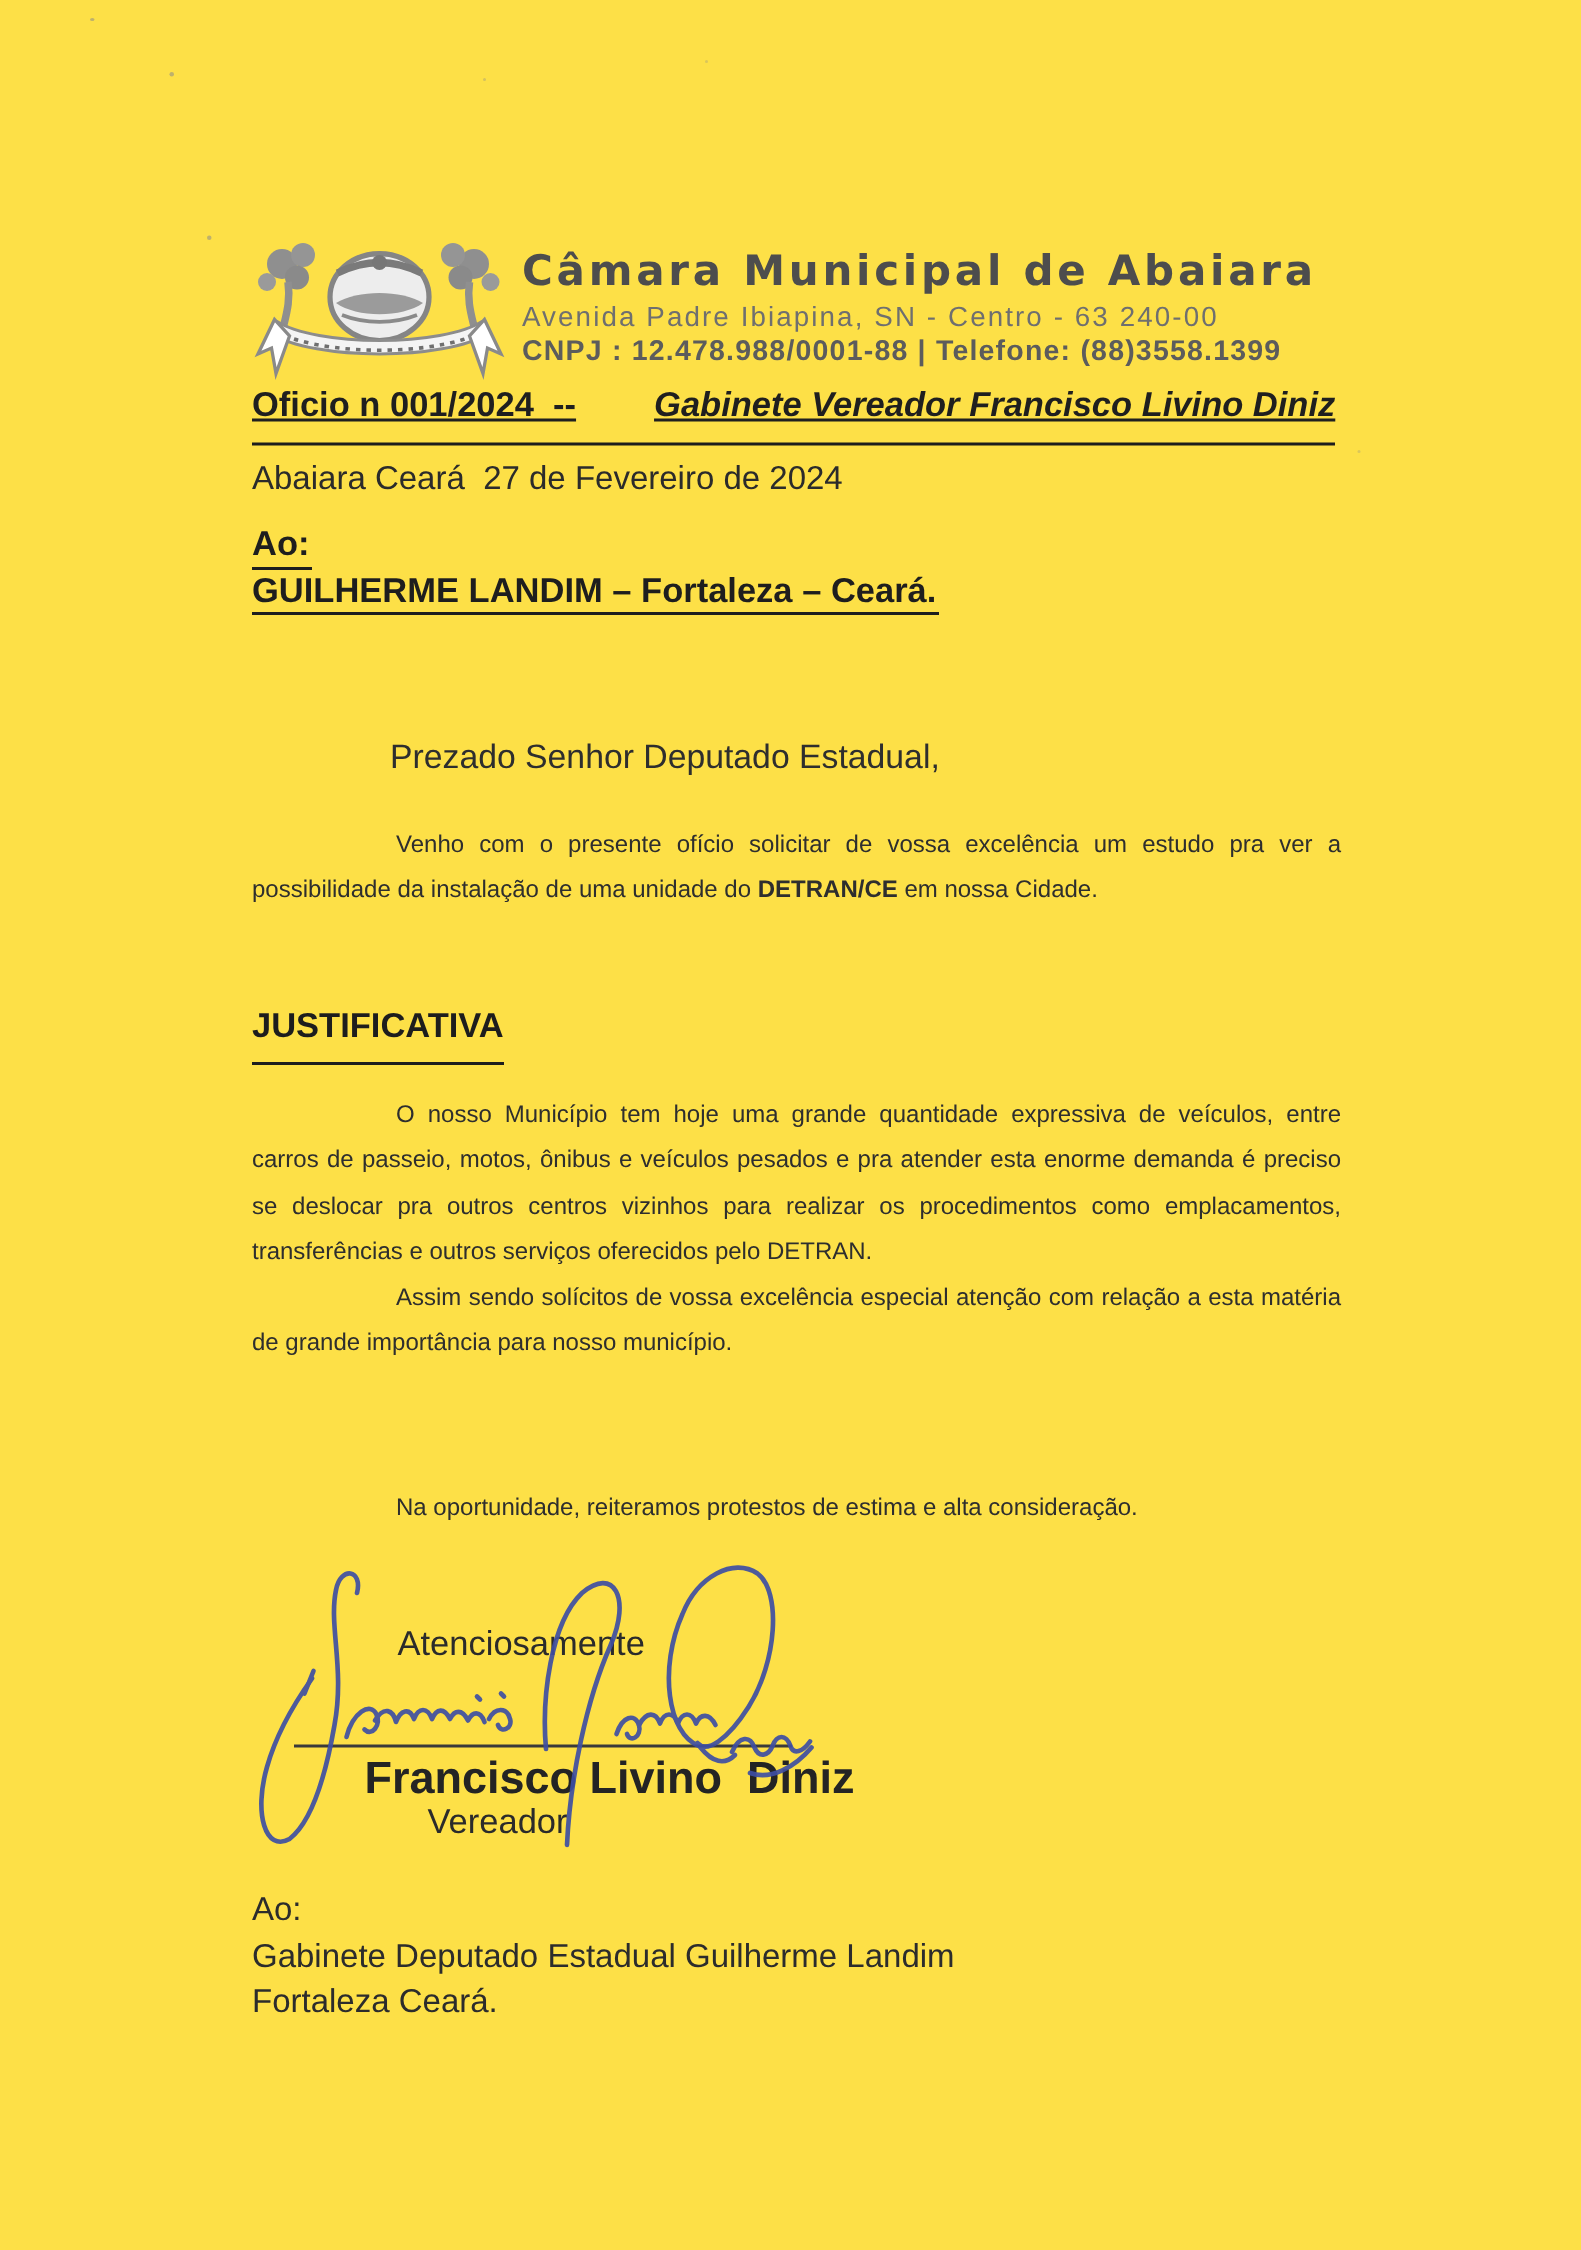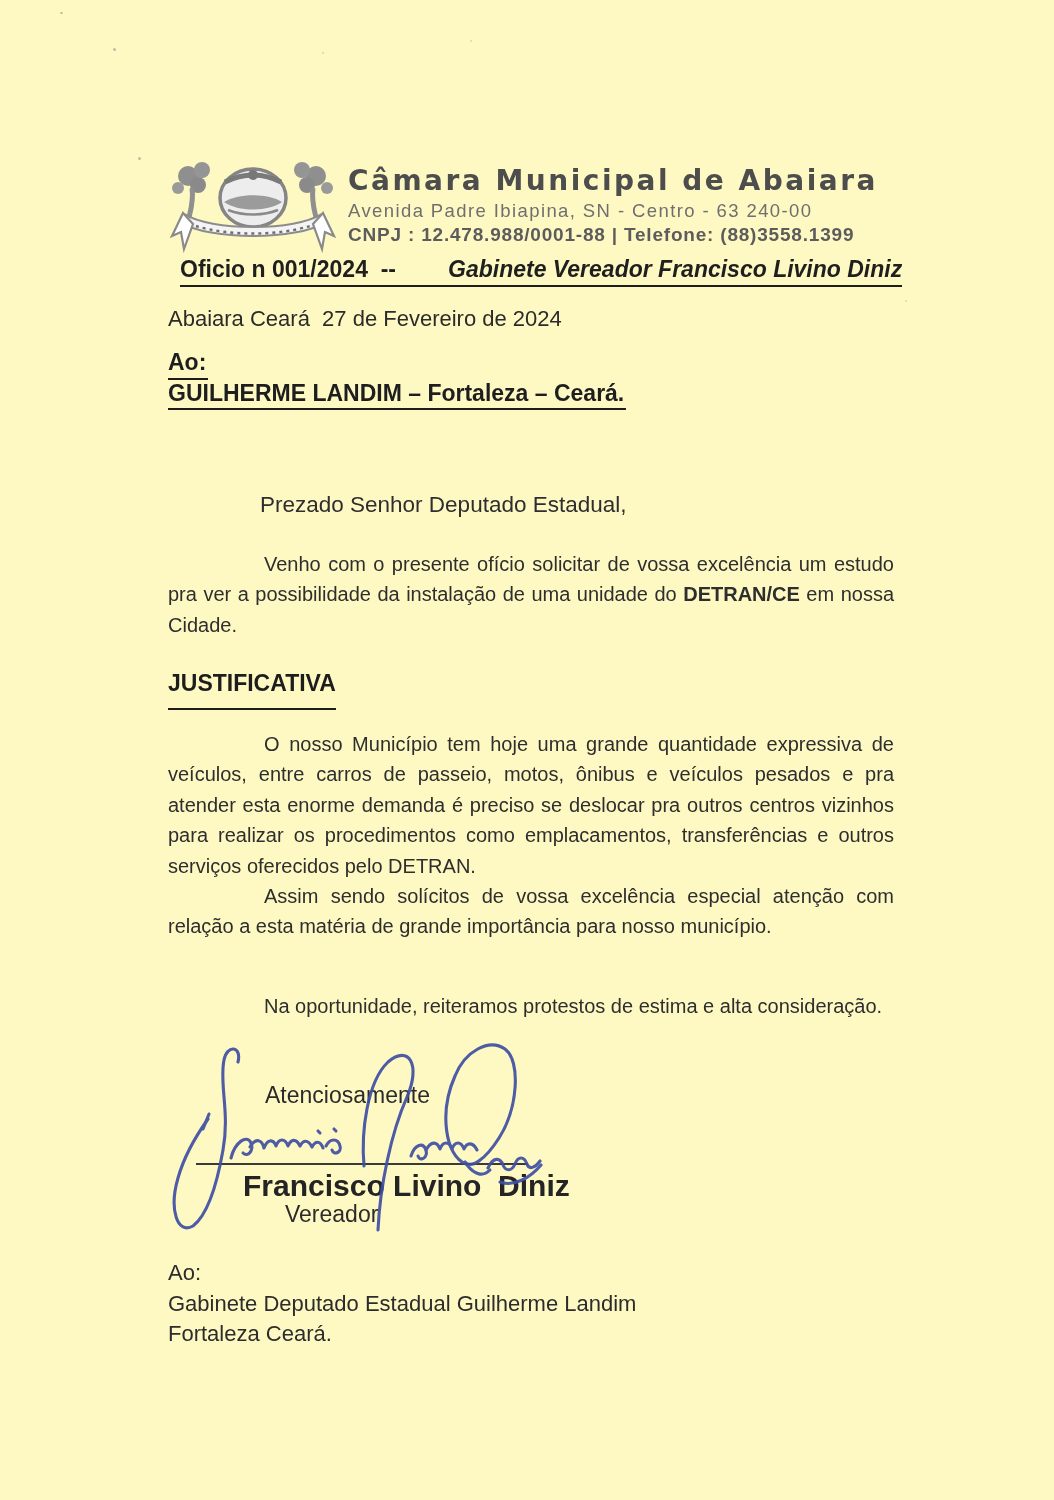--- a/index.html
+++ b/index.html
@@ -1,20 +1,20 @@
 <!DOCTYPE html>
 <html><head>
 <meta charset="utf-8">
 <style>
   html,body { margin:0; padding:0; background:#e8e8e8; }
   .page {
     position:relative;
     width:1054px; height:1500px;
     margin:0 auto;
-    background:#fef9c3;
+    background:#fde047;
     font-family:"Liberation Sans","DejaVu Sans",sans-serif;
     color:#2e2e2e;
     overflow:hidden;
   }
   
   .speck { position:absolute; background:#8a8a8a; border-radius:50%; opacity:.55; }
 
   
   .header { position:absolute; left:168px; top:160px; display:flex; align-items:flex-start; }
   .logo { width:170px; height:95px; flex:0 0 auto; }
@@ -28,37 +28,37 @@
     margin-top:3px;
     font-size:18.5px; letter-spacing:1.4px; color:#6f6f6f; white-space:nowrap;
   }
   .org-cnpj {
     margin-top:2px;
     font-size:19px; font-weight:600; letter-spacing:.8px; color:#5c5c5c; white-space:nowrap;
   }
 
   
   .oficio-line {
-    position:absolute; left:180px; top:256px;
+    position:absolute; left:168px; top:256px;
     display:inline-block;
-    border-bottom:2.5px solid #1d1d1d; padding-bottom:2px;
-    font-size:23px; font-weight:700; color:#1f1f1f; white-space:nowrap;
+    border-bottom:2.5px solid #1d1d1d; padding-bottom:12px;
+    font-size:23px; font-weight:700; color:#1f1f1f; white-space:nowrap;text-decoration:underline;
   }
   .oficio-line .office-name { font-style:italic; margin-left:52px; }
 
   .dateline { position:absolute; left:168px; top:306px; font-size:22px; color:#2b2b2b; }
 
   
   .recipient { position:absolute; left:168px; top:349px; font-size:23px; font-weight:700; color:#1e1e1e; line-height:27.5px; }
   .recipient .u { display:inline-block; border-bottom:2.2px solid #1e1e1e; padding:0 2px 1px 0; }
 
   
   .para {
     position:absolute; left:168px; width:726px;
-    font-size:20px; line-height:30.4px; text-align:justify; color:#2e2e2e;
+    font-size:16px; line-height:30.4px; text-align:justify; color:#2e2e2e;
   }
   .para p { margin:0; text-indent:96px; }
   .salutation { position:absolute; left:260px; top:492px; font-size:22.5px; color:#2e2e2e; }
   .section-heading {
     position:absolute; left:168px; top:670px;
     font-size:23px; font-weight:700; color:#1d1d1d;
   }
   .section-heading span { display:inline-block; border-bottom:2.4px solid #1d1d1d; padding-bottom:11px; }
   .bold { font-weight:700; }
 

